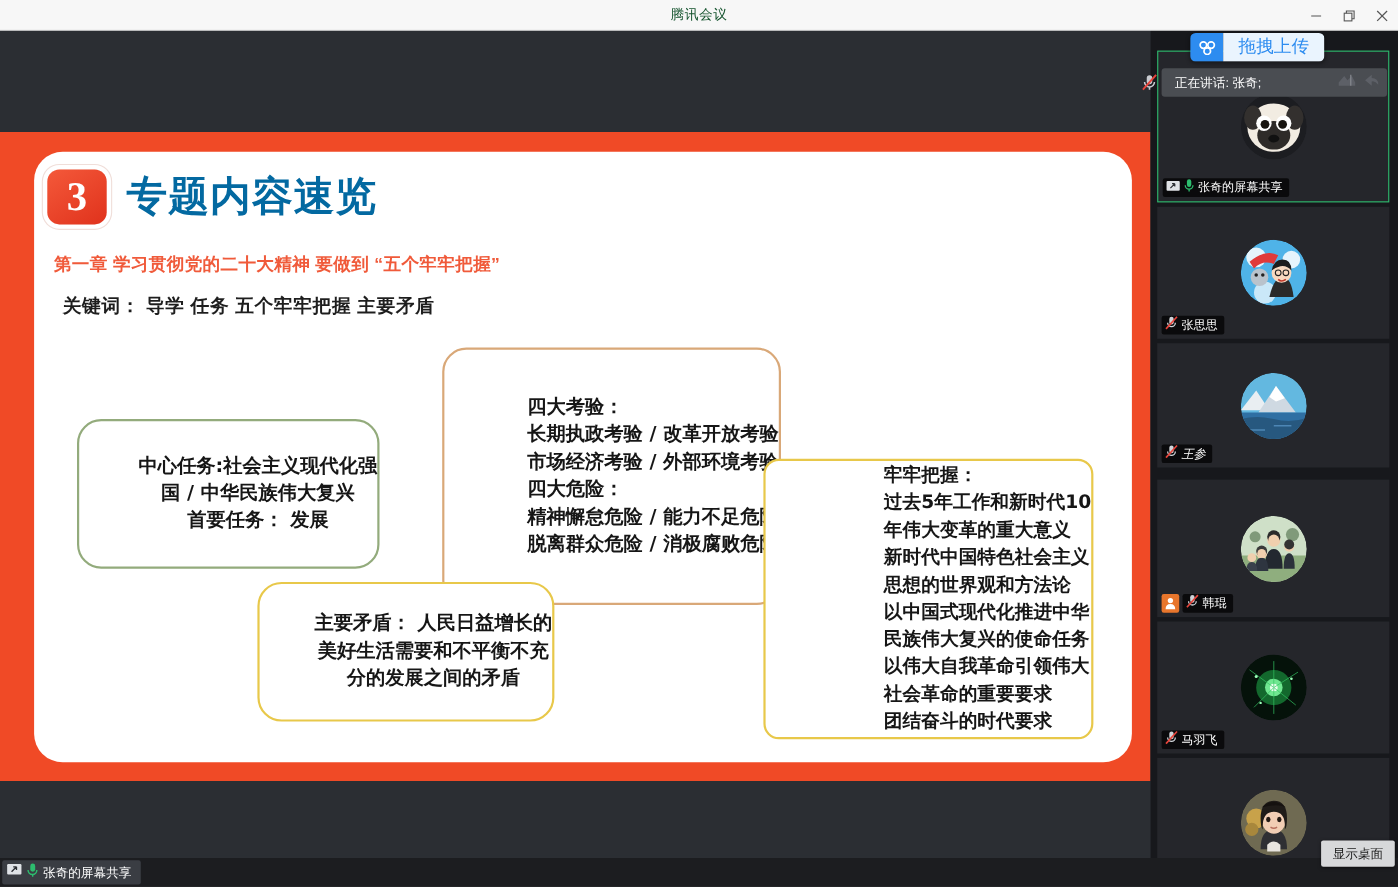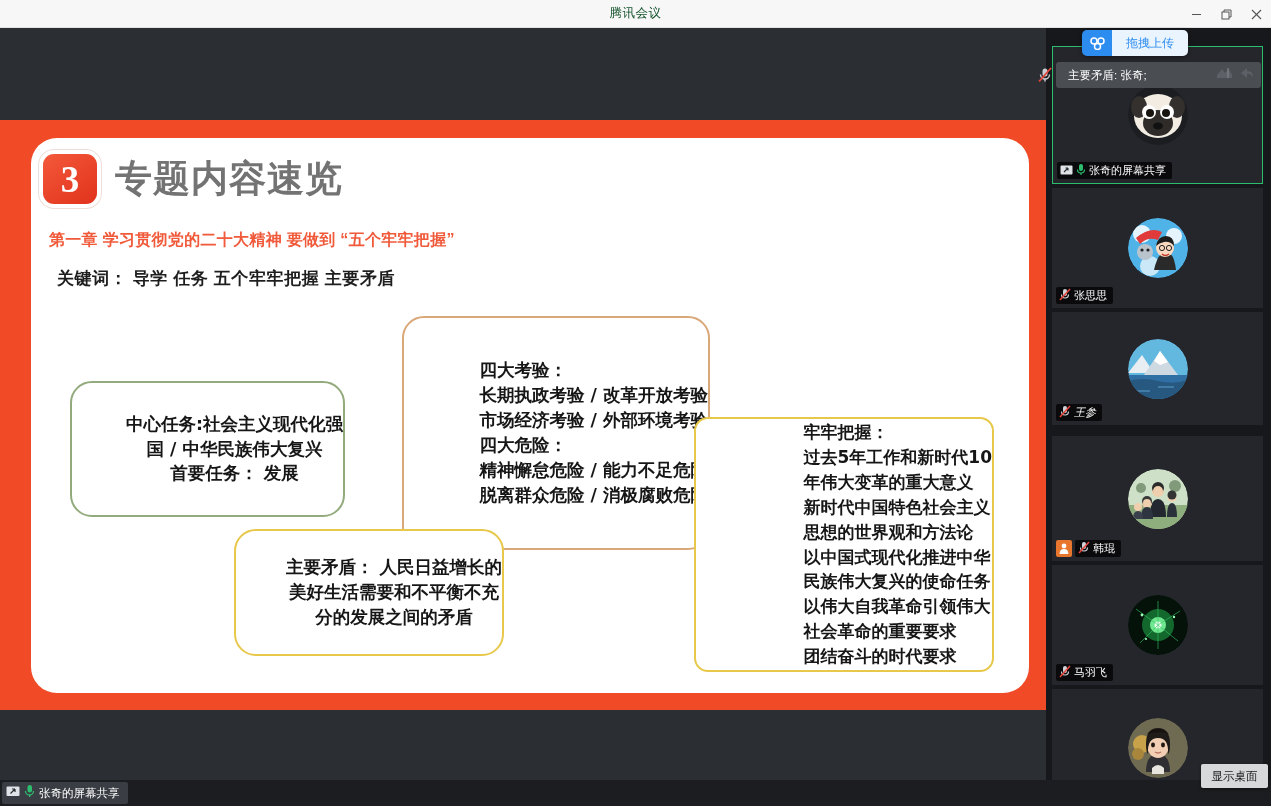--- a/index.html
+++ b/index.html
@@ -108,21 +108,21 @@
     font-weight: bold;
     display: flex;
     align-items: center;
     justify-content: center;
     font-family: "Liberation Serif", "DejaVu Serif", serif;
   }
   #slide-title {
     margin-left: 18px;
     font-size: 37px;
     font-weight: bold;
-    color: #737373;
+    color: #0369a1;
     letter-spacing: 1px;
     font-family: "DejaVu Sans", "Liberation Sans", sans-serif;
   }
 
   #slide-subtitle {
     position: absolute;
     left: 18px;
     top: 92px;
     font-size: 16px;
     font-weight: bold;
@@ -235,21 +235,21 @@
     display: flex;
     align-items: center;
     justify-content: center;
   }
   #upload-label {
     padding: 0 14px;
     height: 26px;
     line-height: 26px;
     background: #eaf4fe;
     color: #2d8cf0;
-    font-size: 12px;
+    font-size: 16px;
   }
 
   #speaking-bar {
     position: absolute;
     left: 10px;
     top: 34px;
     width: 205px;
     height: 26px;
     background: #4a4d52;
     border-radius: 3px;
@@ -461,21 +461,21 @@
     <div id="mic-muted-left">
       <svg width="18" height="18" viewBox="0 0 18 18">
         <rect x="6.5" y="2.5" width="5" height="8" rx="2.5" fill="#c9ccd1"></rect>
         <path d="M4.5 8.5 a4.5 4.5 0 0 0 9 0" fill="none" stroke="#c9ccd1" stroke-width="1.4"></path>
         <line x1="9" y1="13" x2="9" y2="15.5" stroke="#c9ccd1" stroke-width="1.4"></line>
         <line x1="3" y1="15.5" x2="15" y2="2" stroke="#e8453c" stroke-width="1.8"></line>
       </svg>
     </div>
 
     <div id="speaking-bar">
-      <span id="speaking-text">主要矛盾: 张奇;</span>
+      <span id="speaking-text">正在讲话: 张奇;</span>
       <span class="bar-ico">
         <svg width="17" height="14" viewBox="0 0 17 14">
           <path d="M1 9 L6 3 L9 7 L13 3 L16 9 L16 12 L1 12 Z" fill="#5d6067"></path>
           <line x1="12" y1="2" x2="12" y2="12" stroke="#8a8d94" stroke-width="1"></line>
         </svg>
       </span>
       <span class="bar-ico">
         <svg width="16" height="14" viewBox="0 0 16 14">
           <path d="M2 7 L8 2 L8 5 Q14 5 14 11 Q11 7 8 8 L8 12 Z" fill="#5d6067"></path>
         </svg>

